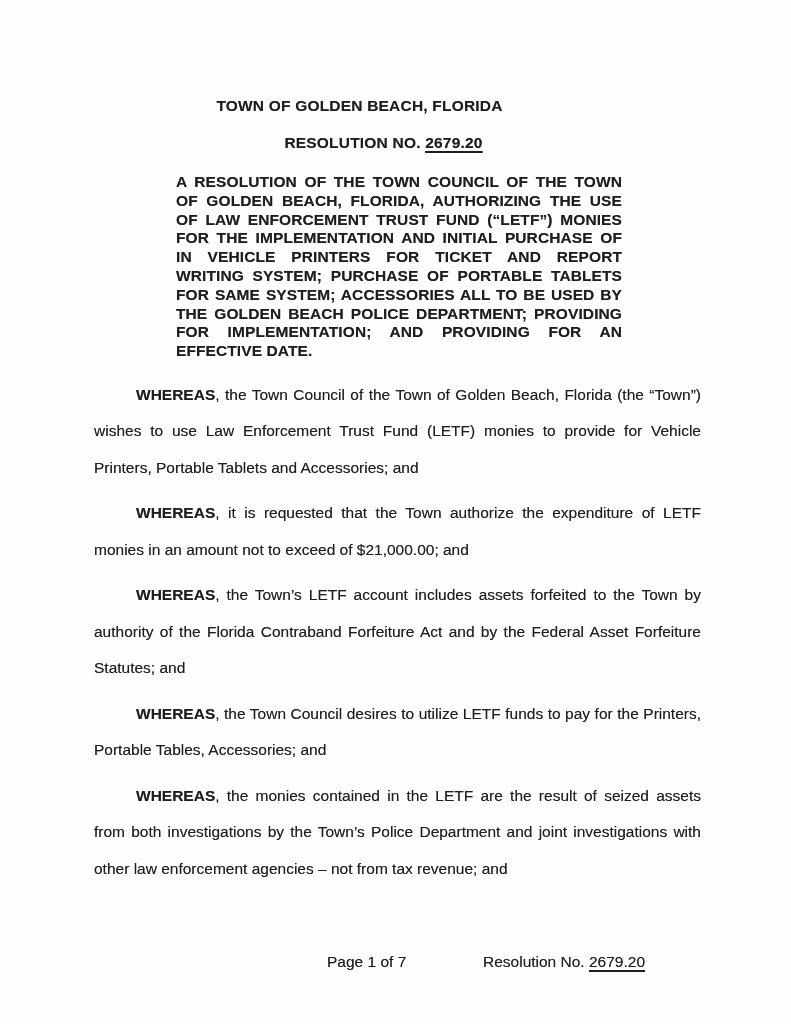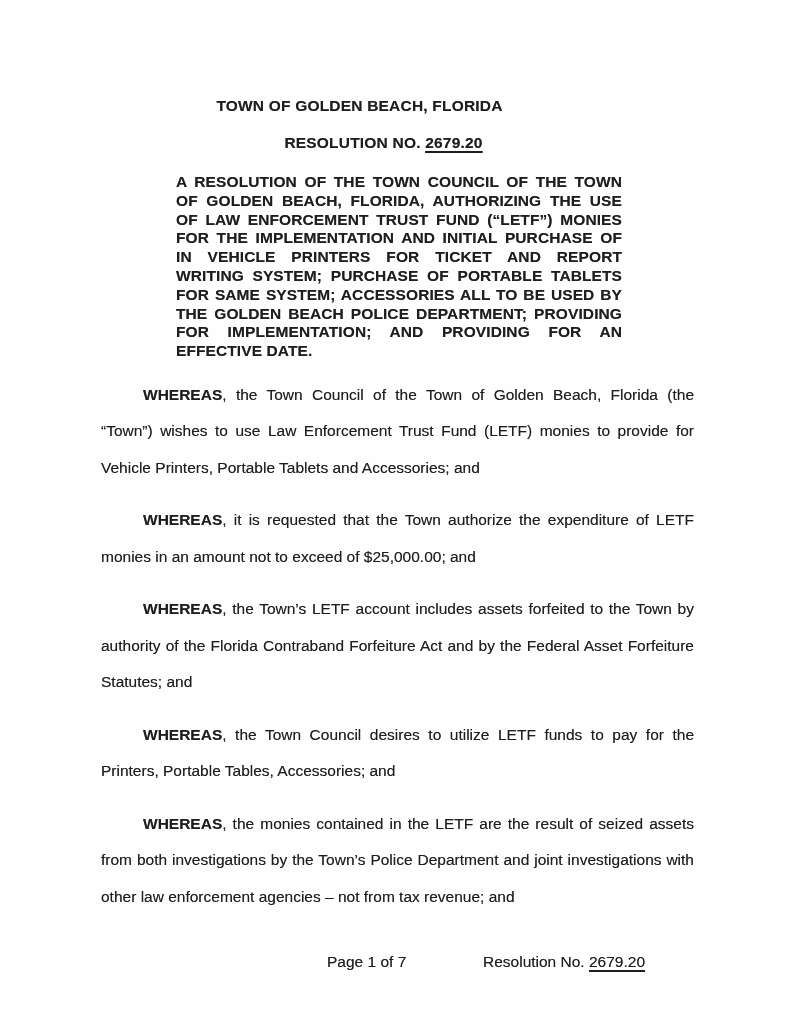--- a/index.html
+++ b/index.html
@@ -45,21 +45,21 @@
     text-align: justify;
     letter-spacing: 0.1px;
   }
   .body-block {
     margin: 12px 81px 0 85px;
     font-size: 15.5px;
     line-height: 36.5px;
     text-align: justify;
   }
   .para {
-    margin: 16px;
+    margin: 9px;
     text-indent: 42px;
   }
   .lead {
     font-weight: bold;
   }
   .footer {
     position: absolute;
     top: 953px;
     left: 0;
     width: 100%;
@@ -83,21 +83,21 @@
 
   <div class="header">
     <div class="doc-title">TOWN OF GOLDEN BEACH, FLORIDA</div>
     <div class="res-heading"><span>RESOLUTION NO. </span><span class="u">2679.20</span></div>
   </div>
 
   <div class="caption">A RESOLUTION OF THE TOWN COUNCIL OF THE TOWN OF GOLDEN BEACH, FLORIDA, AUTHORIZING THE USE OF LAW ENFORCEMENT TRUST FUND (“LETF”) MONIES FOR THE IMPLEMENTATION AND INITIAL PURCHASE OF IN VEHICLE PRINTERS FOR TICKET AND REPORT WRITING SYSTEM; PURCHASE OF PORTABLE TABLETS FOR SAME SYSTEM; ACCESSORIES ALL TO BE USED BY THE GOLDEN BEACH POLICE DEPARTMENT; PROVIDING FOR IMPLEMENTATION; AND PROVIDING FOR AN EFFECTIVE DATE.</div>
 
   <div class="body-block">
     <p class="para"><span class="lead">WHEREAS</span><span>, the Town Council of the Town of Golden Beach, Florida (the “Town”) wishes to use Law Enforcement Trust Fund (LETF) monies to provide for Vehicle Printers, Portable Tablets and Accessories; and</span></p>
-    <p class="para"><span class="lead">WHEREAS</span><span>, it is requested that the Town authorize the expenditure of LETF monies in an amount not to exceed of $25,000.00; and</span></p>
+    <p class="para"><span class="lead">WHEREAS</span><span>, it is requested that the Town authorize the expenditure of LETF monies in an amount not to exceed of $21,000.00; and</span></p>
     <p class="para"><span class="lead">WHEREAS</span><span>, the Town’s LETF account includes assets forfeited to the Town by authority of the Florida Contraband Forfeiture Act and by the Federal Asset Forfeiture Statutes; and</span></p>
     <p class="para"><span class="lead">WHEREAS</span><span>, the Town Council desires to utilize LETF funds to pay for the Printers, Portable Tables, Accessories; and</span></p>
     <p class="para"><span class="lead">WHEREAS</span><span>, the monies contained in the LETF are the result of seized assets from both investigations by the Town’s Police Department and joint investigations with other law enforcement agencies – not from tax revenue; and</span></p>
   </div>
 
   <div class="footer">
     <span class="page-num">Page 1 of 7</span>
     <span class="footer-res"><span>Resolution No. </span><span class="u">2679.20</span></span>
   </div>
 

